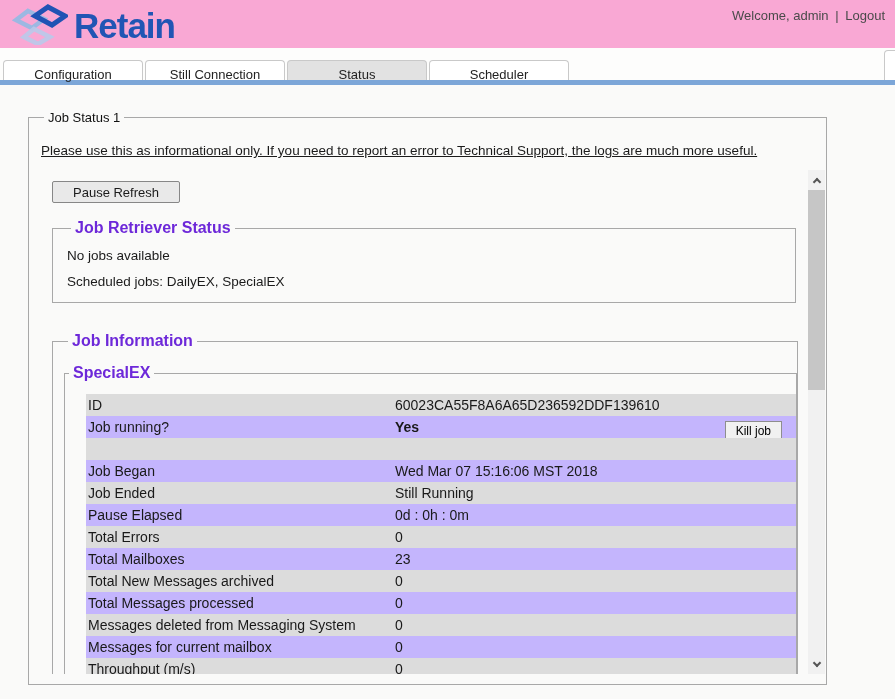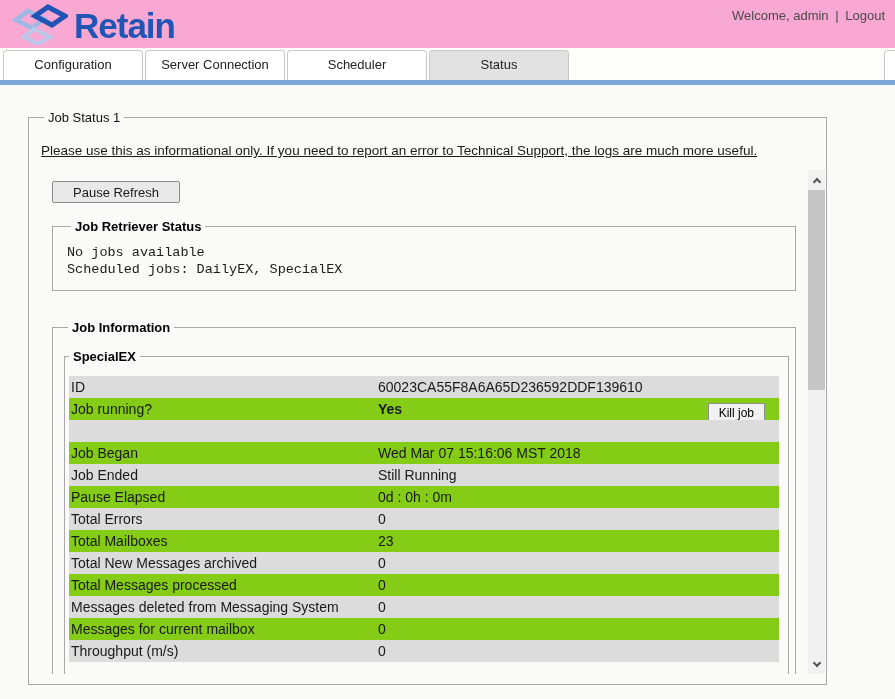--- a/index.html
+++ b/index.html
@@ -16,21 +16,21 @@
   .logo { position:absolute; left:12px; top:3px; display:flex; align-items:center; gap:6px; cursor:pointer; }
   .logo-text { font-size:35px; font-weight:600; color:#2155b4; letter-spacing:-1px; line-height:42px; }
   .welcome { position:absolute; right:10px; top:8px; font-size:13px; color:#4a4a4a; }
   .welcome span { margin-left:3px; }
   .logout { color:#4a4a4a; cursor:pointer; }
 
   
   .tabbar { position:relative; height:37px; background:#fdfdfc;
             border-bottom:5px solid #7ca6d8; display:flex; align-items:flex-end;
             padding-left:3px; gap:2px; }
-  .tab { width:140px; height:30px; line-height:28px; text-align:center;
+  .tab { width:140px; height:20px; line-height:28px; text-align:center;
          background:#fff; border:1px solid #c9c9c9; border-bottom:none;
          border-radius:4px 4px 0 0; font-size:13px; color:#222; cursor:pointer;margin-top:12px; }
   .tab.active { background:#e2e2e2; }
   .tab-fragment { position:absolute; bottom:0; left:884px; width:16px; height:30px;
          background:#fff; border:1px solid #c9c9c9; border-bottom:none;
          border-radius:4px 4px 0 0; }
 
   
   .main { padding:25px 0 0 28px; }
   fieldset { border:1px solid #a8a8a8; margin:0; }
@@ -40,34 +40,34 @@
   .info-text { margin:18px 0 0 1px; font-size:13.5px; color:#1b1b1b;text-decoration:underline; }
 
   .scroll-region { position:relative; margin-top:12px; height:504px; width:786px; }
   .scroll-content { width:786px; height:100%; overflow:hidden; }
 
   .btn { font-family:"Liberation Sans", sans-serif; font-size:13px; color:#1b1b1b;
          background:#e9e9e9; border:1px solid #878787; border-radius:2px;
          padding:2px 20px; height:22px; cursor:pointer; }
   .pause-btn { margin:11px 0 0 12px; display:block; }
 
-  .fs-blue legend { color:#000000; font-weight:bold; font-size:13px;margin-top:11px; }
+  .fs-blue legend { color:#6d28d9; font-weight:bold; font-size:16px;margin-top:11px; }
   .fs-retriever { margin:16px 0 0 12px; width:744px; padding:2px 0 12px 14px; }
-  .retriever-line { font-size:13.5px; line-height:16.5px; color:#1b1b1b; margin-top:0;font-family:Liberation Mono, monospace; }
+  .retriever-line { font-size:13.5px; line-height:16.5px; color:#1b1b1b; margin-top:9px; }
   .retriever-lines { margin-top:9px; }
 
   .fs-jobinfo { margin:29px 0 0 12px; width:744px; padding:0 0 60px 11px; }
   .fs-special { margin-top:14px; width:725px; padding:0 0 40px 0; border-right:1px solid #a8a8a8; }
 
-  .job-table { margin:12px 0 0 4px; width:710px; }
+  .job-table { margin:12px 0 0 21px; width:710px; }
   .trow { display:flex; height:22px; align-items:center; font-size:14px; color:#191919; position:relative; }
   .trow .tlabel { width:309px; padding-left:2px; white-space:nowrap; }
   .trow .tvalue { flex:1; white-space:nowrap; }
   .trow.light { background:#dcdcdc; }
-  .trow.dark  { background:#84cc16; }
+  .trow.dark  { background:#c4b5fd; }
   .tvalue.bold { font-weight:bold; }
   .kill-btn { position:absolute; right:14px; top:5px; height:20px; font-size:12px;
               padding:0 10px; background:#f1f1f1; border:1px solid #8e8e8e;
               font-family:"Liberation Sans", sans-serif; cursor:pointer; }
 
   
   .scrollbar { position:absolute; left:768px; top:0; width:17px; height:100%; background:#f1f1f1; }
   .sb-btn { position:absolute; left:0; width:17px; height:20px; background:#f1f1f1;
             display:flex; align-items:center; justify-content:center; cursor:pointer; }
   .sb-btn.up { top:0; } .sb-btn.down { bottom:0; }
@@ -94,23 +94,23 @@
   <div class="welcome">
     <span>Welcome, admin</span>
     <span>|</span>
     <span class="logout">Logout</span>
   </div>
 </div>
 
 <div class="tabbar">
   <div class="tab-fragment"></div>
 <div class="tab">Configuration</div>
-    <div class="tab">Server Connection</div>
+    <div class="tab">Still Connection</div>
+    <div class="tab active">Status</div>
     <div class="tab">Scheduler</div>
-    <div class="tab active">Status</div>
   </div>
 
 <div class="main">
   <fieldset class="fs-outer">
     <legend>Job Status 1</legend>
     <div class="info-text">Please use this as informational only. If you need to report an error to Technical Support, the logs are much more useful.</div>
 
     <div class="scroll-region">
       <div class="scroll-content">
 

